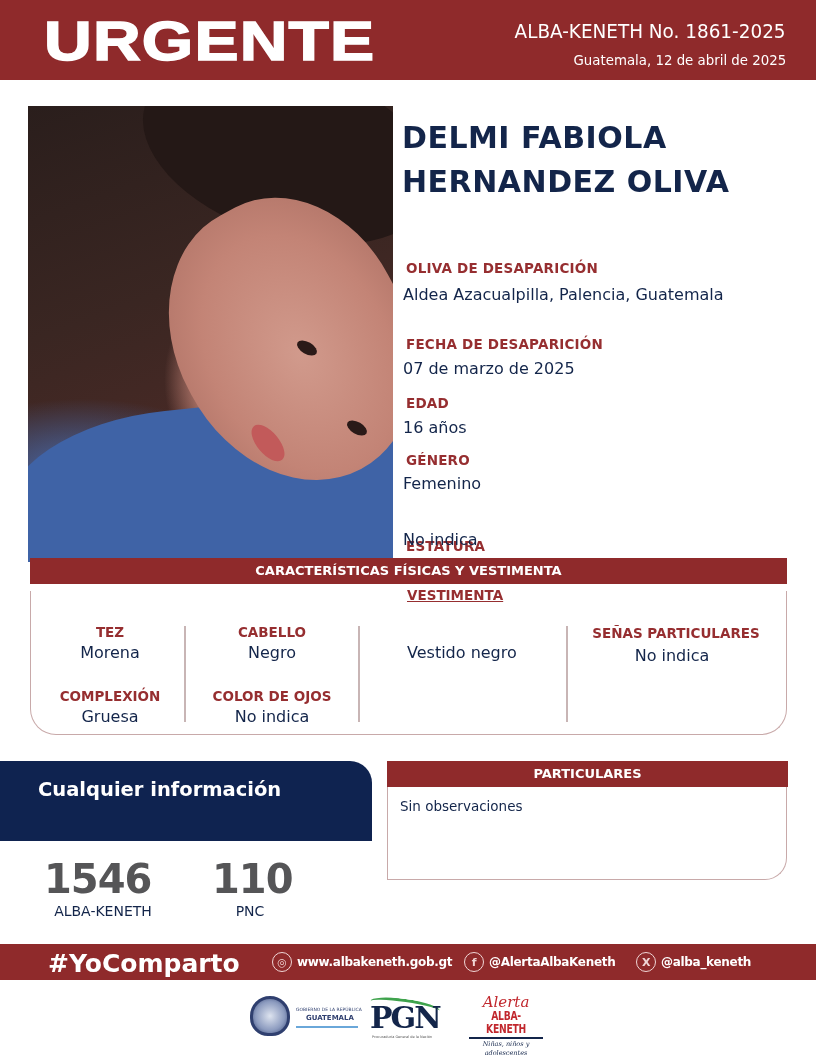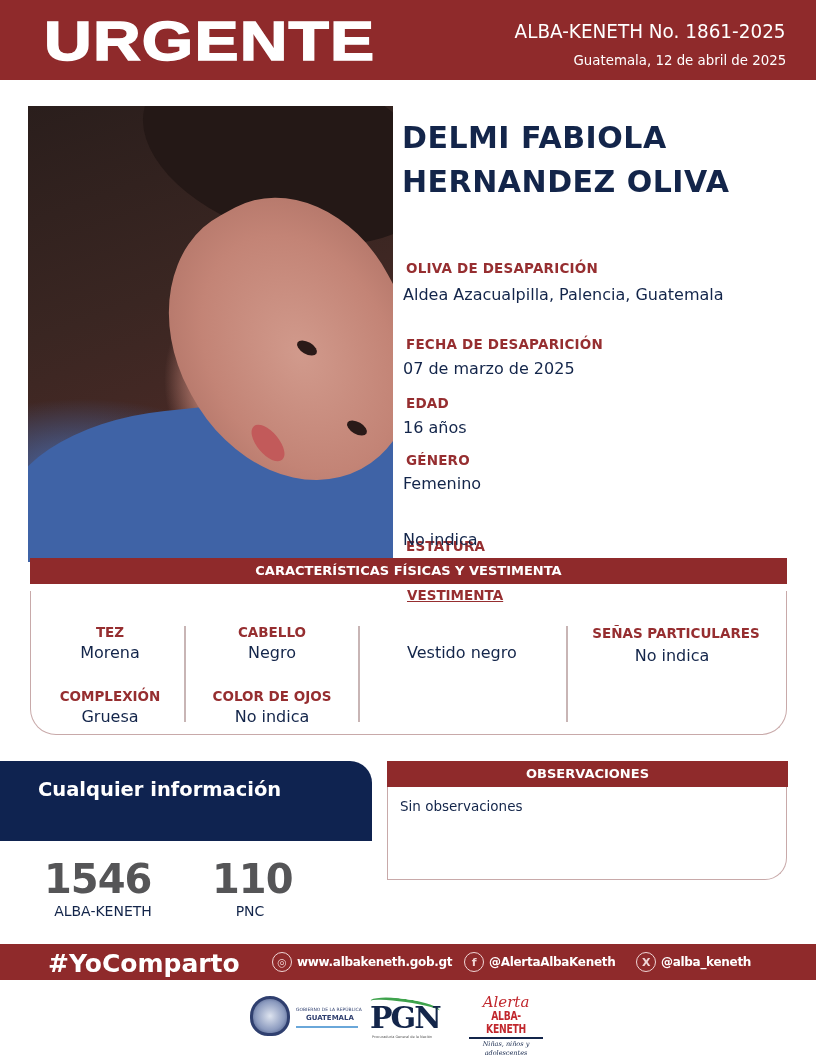--- a/index.html
+++ b/index.html
@@ -125,21 +125,21 @@
 <div class="contact-band"></div>
 <div class="contact-text">
   <div>Cualquier información</div>
 </div>
 <div class="phone-num" style="left:44px; top:856px;">1546</div>
 <div class="phone-label" style="left:40px; width:126px; top:903px;">ALBA-KENETH</div>
 <div class="phone-num" style="left:212px; top:856px;text-align:right;">110</div>
 <div class="phone-label" style="left:212px; width:76px; top:903px;">PNC</div>
 
 <div class="obs-box"></div>
-<div class="obs-header">OBSERVACIONES</div>
+<div class="obs-header">PARTICULARES</div>
 <div class="obs-text">Sin observaciones</div>
 
 <div class="footer-bar"></div>
 <div class="hashtag">#YoComparto</div>
 <div class="social" style="left:272px;">
   <span class="social-icon">◎</span>
   <span>www.albakeneth.gob.gt</span>
 </div>
 <div class="social" style="left:464px;">
   <span class="social-icon">f</span>

